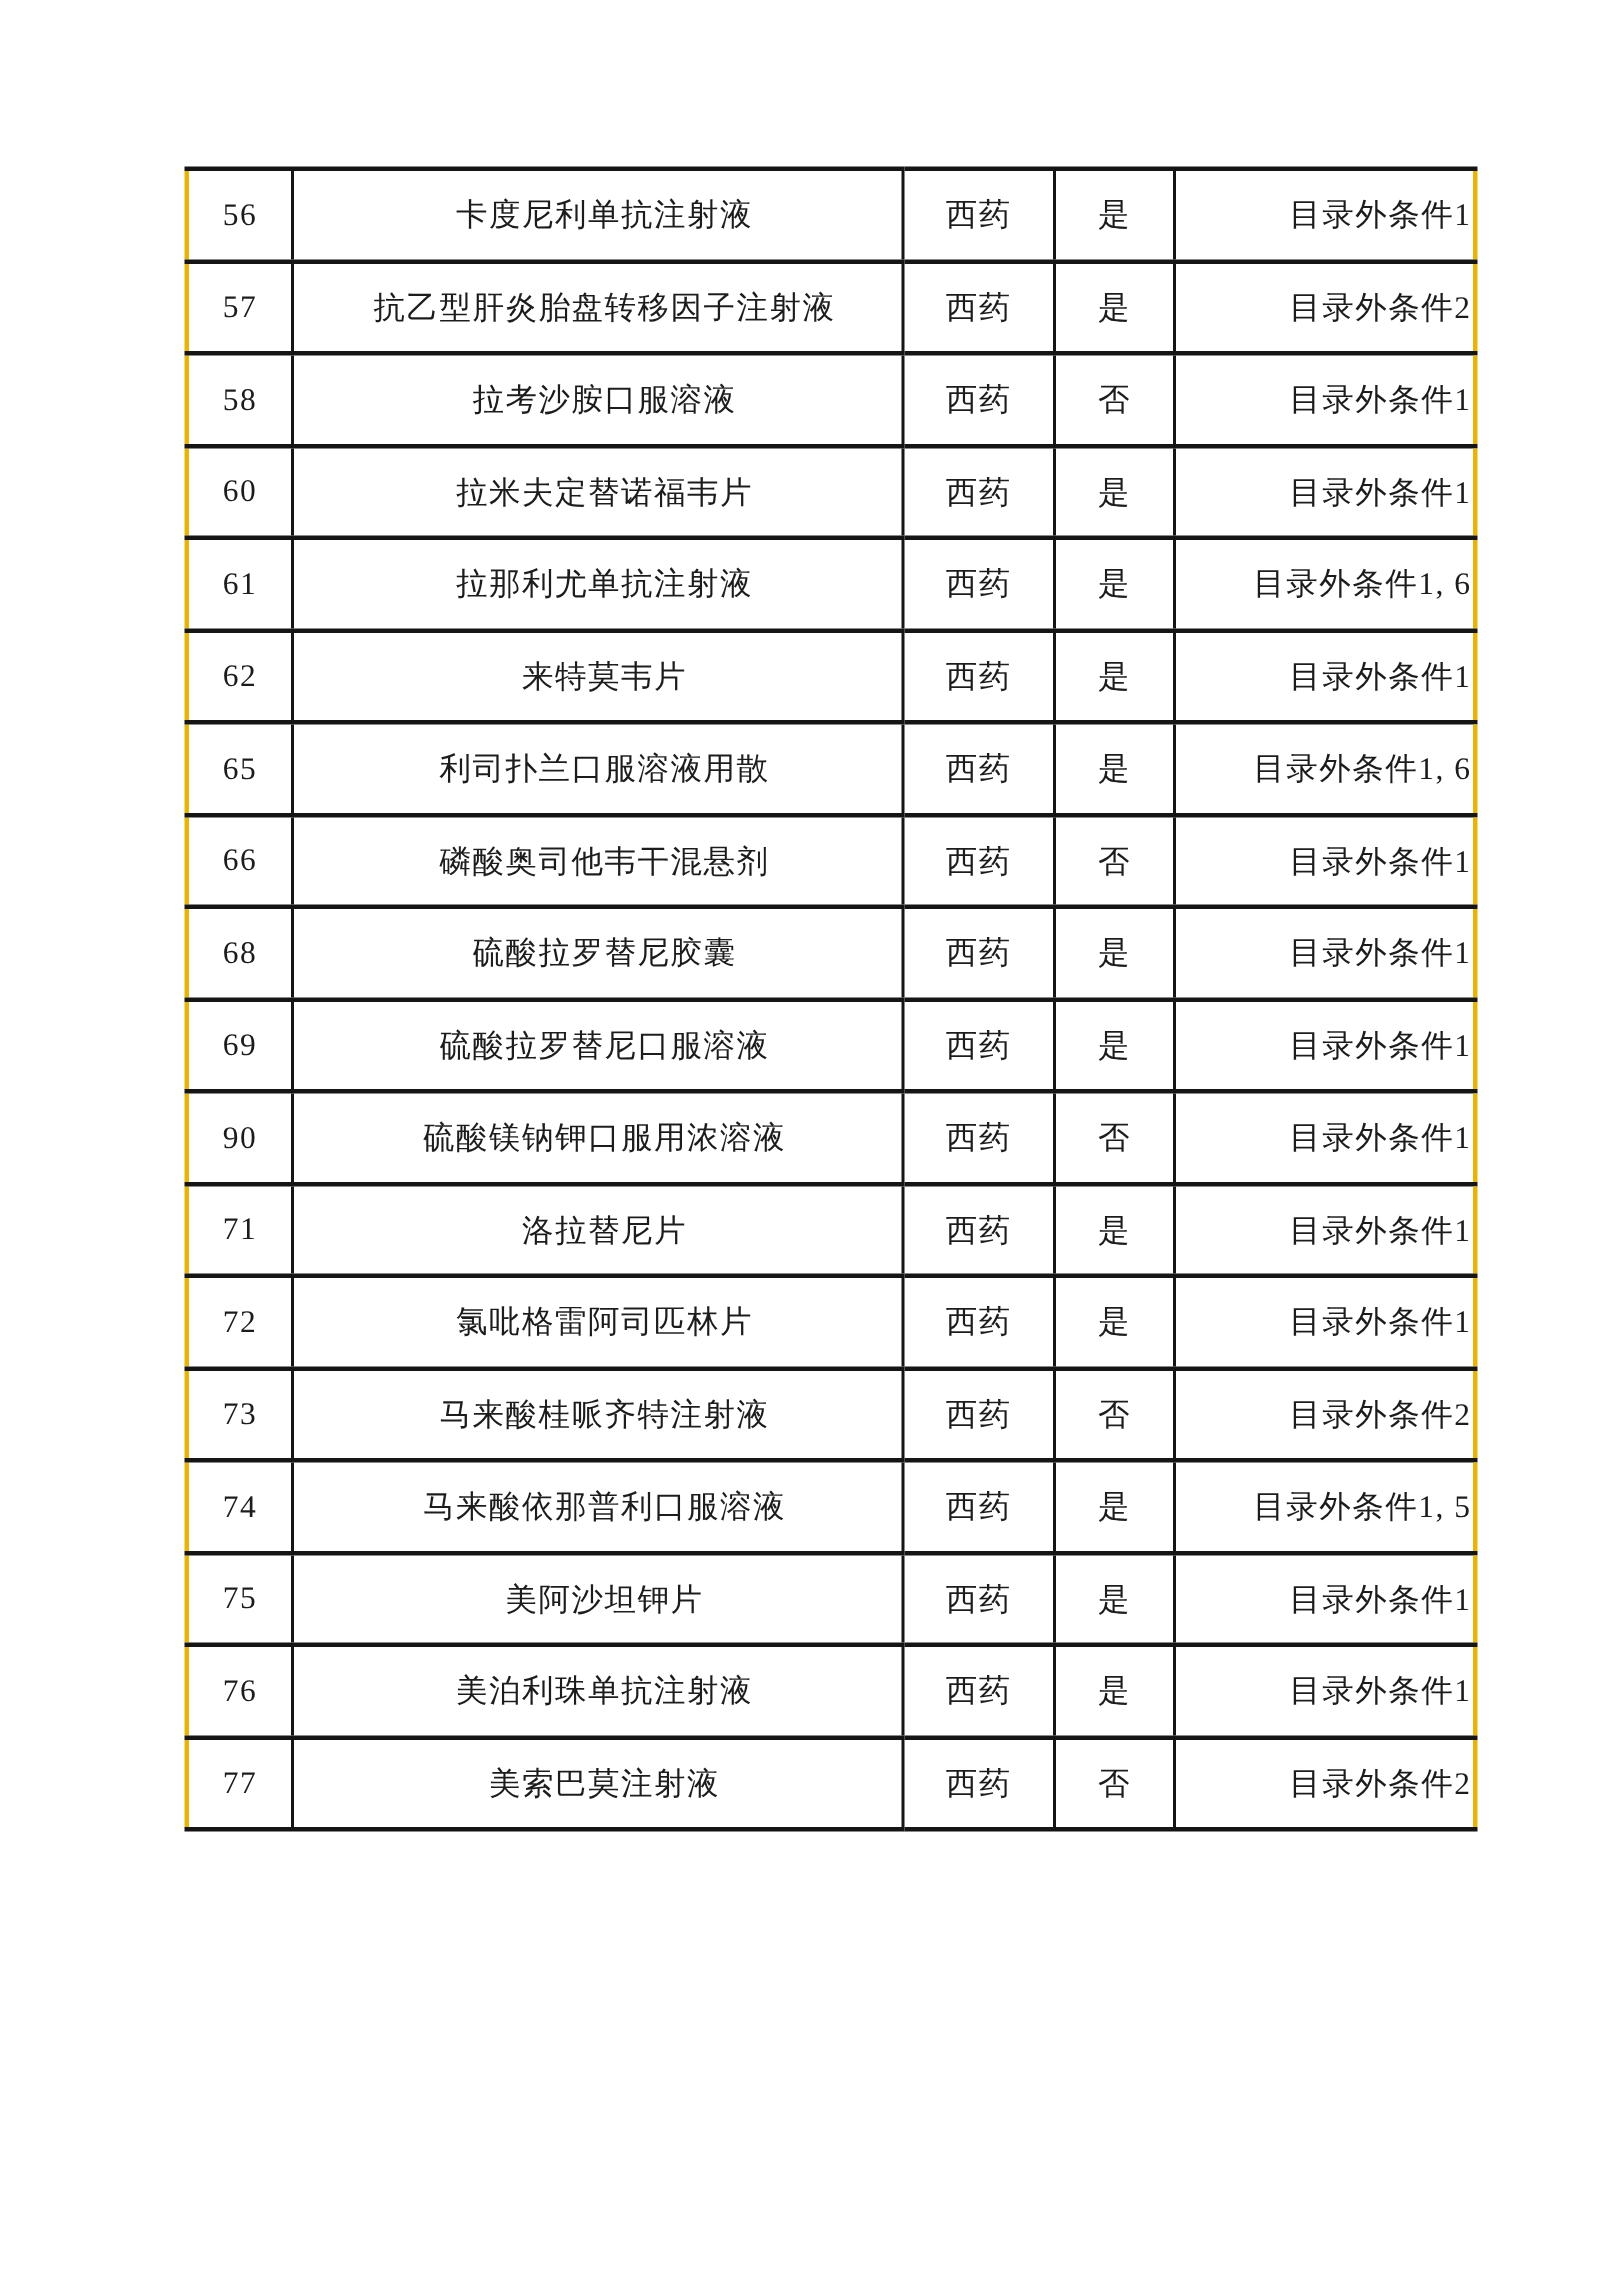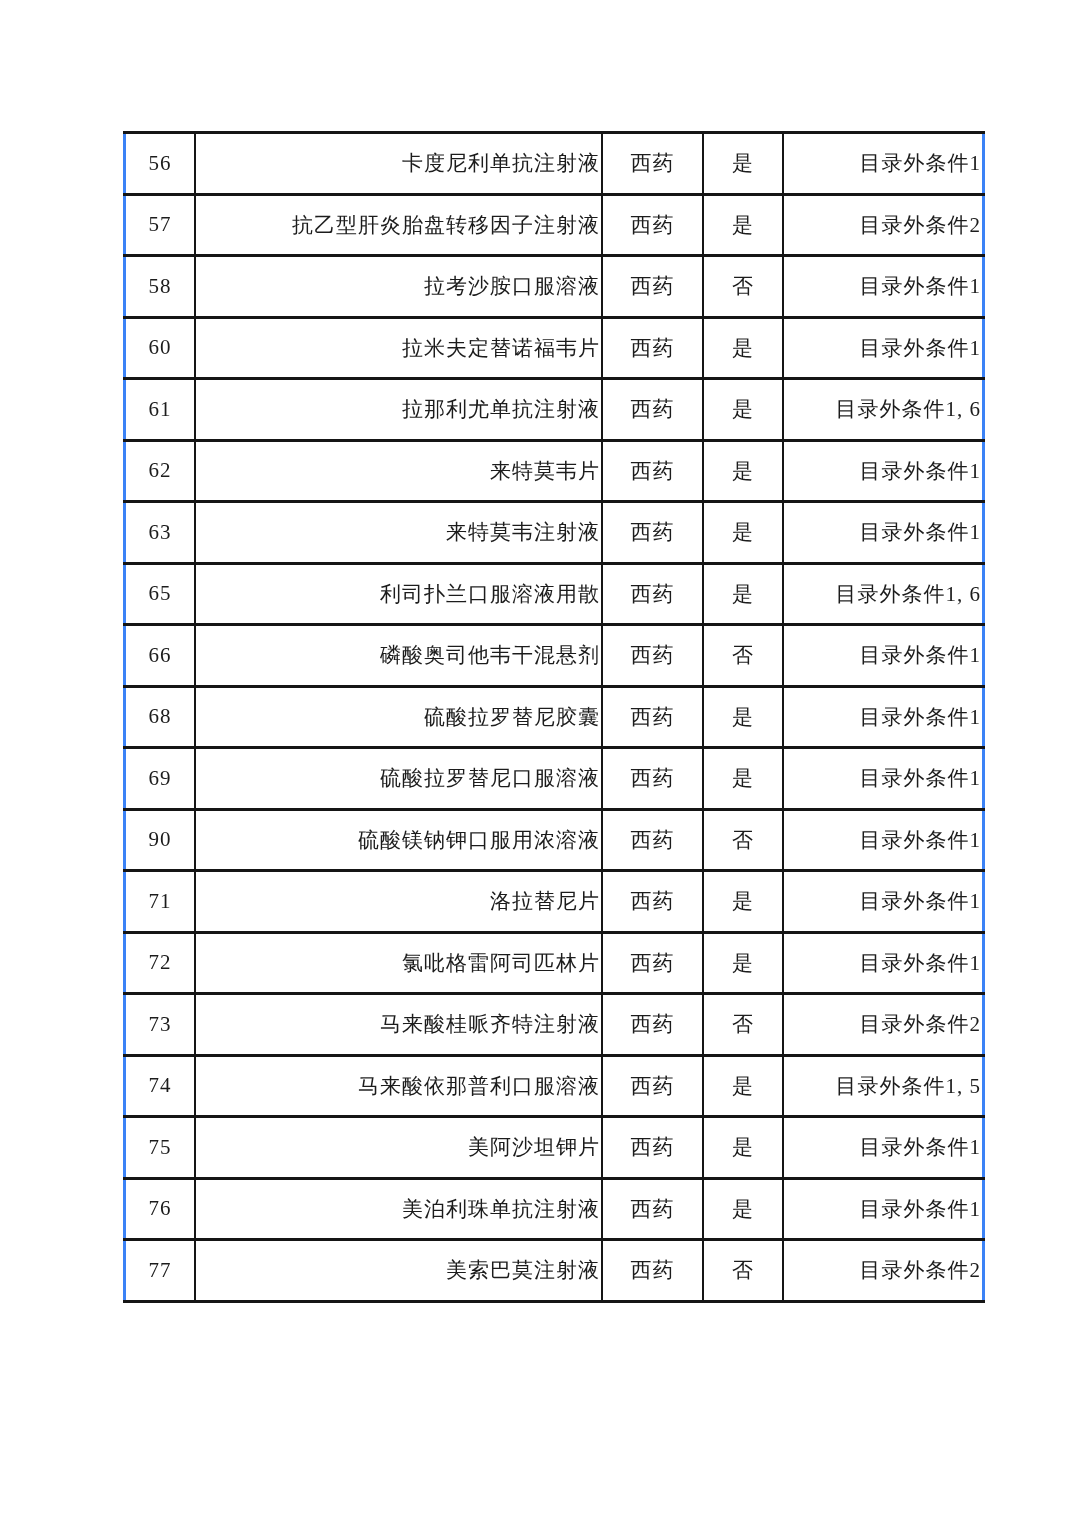--- a/index.html
+++ b/index.html
@@ -21,22 +21,21 @@
     height: 1527px;
     background: #ffffff;
   }
   table.drug-table {
     position: absolute;
     left: 123px;
     top: 111px;
     width: 840px;
     border-collapse: collapse;
     table-layout: fixed;
-    border: 3px solid #3b82f6;
-    margin-top: 20px;
+    border: 3px solid #eab308;
   }
   table.drug-table tr {
     height: 61.5px;
   }
   table.drug-table td {
     border-top: 3px solid #151515;
     border-bottom: 3px solid #151515;
     border-left: 2px solid #151515;
     border-right: 2px solid #151515;
     font-size: 21px;
@@ -46,21 +45,21 @@
     white-space: nowrap;
   }
   td.c-no {
     width: 66px;
     text-align: center;
     font-size: 20px;
     letter-spacing: 0;
   }
   td.c-name {
     width: 394px;
-    text-align: right;
+    text-align: center;
     padding-left: 10px;
   }
   td.c-cat {
     width: 97px;
     text-align: center;
   }
   td.c-flag {
     width: 76px;
     text-align: center;
   }
@@ -118,27 +117,20 @@
   </tr>
 
   <tr>
     <td class="c-no">62</td>
     <td class="c-name">来特莫韦片</td>
     <td class="c-cat">西药</td>
     <td class="c-flag">是</td>
     <td class="c-cond">目录外条件1</td>
   </tr>
 
-  <tr>
-    <td class="c-no">63</td>
-    <td class="c-name">来特莫韦注射液</td>
-    <td class="c-cat">西药</td>
-    <td class="c-flag">是</td>
-    <td class="c-cond">目录外条件1</td>
-  </tr>
 
 
   <tr>
     <td class="c-no">65</td>
     <td class="c-name">利司扑兰口服溶液用散</td>
     <td class="c-cat">西药</td>
     <td class="c-flag">是</td>
     <td class="c-cond">目录外条件1, 6</td>
   </tr>
 

